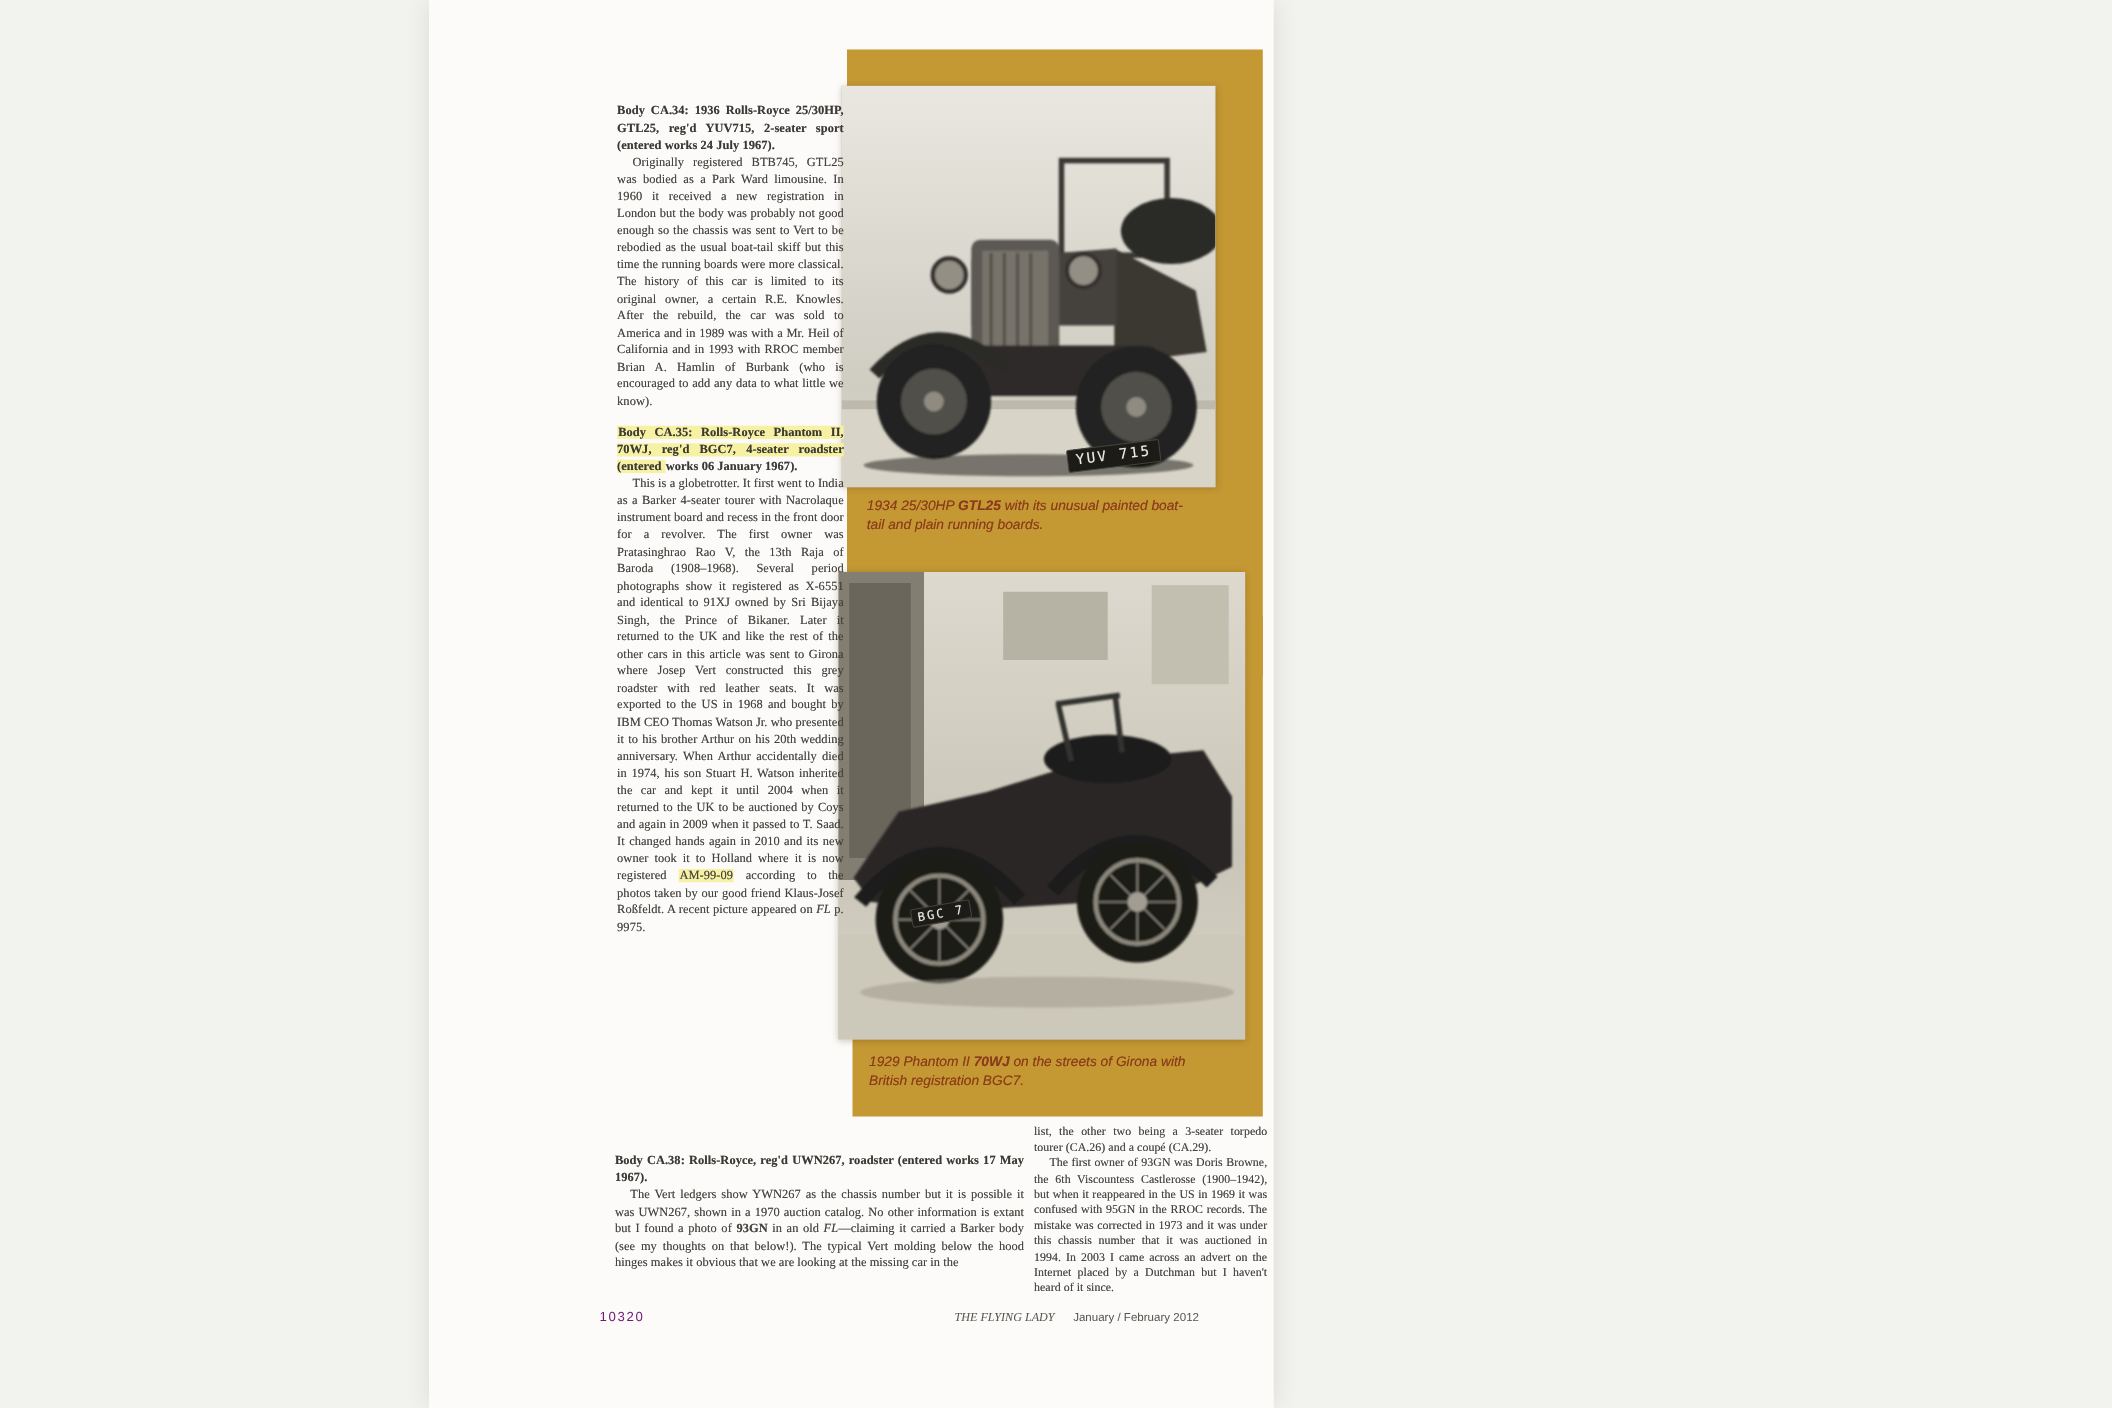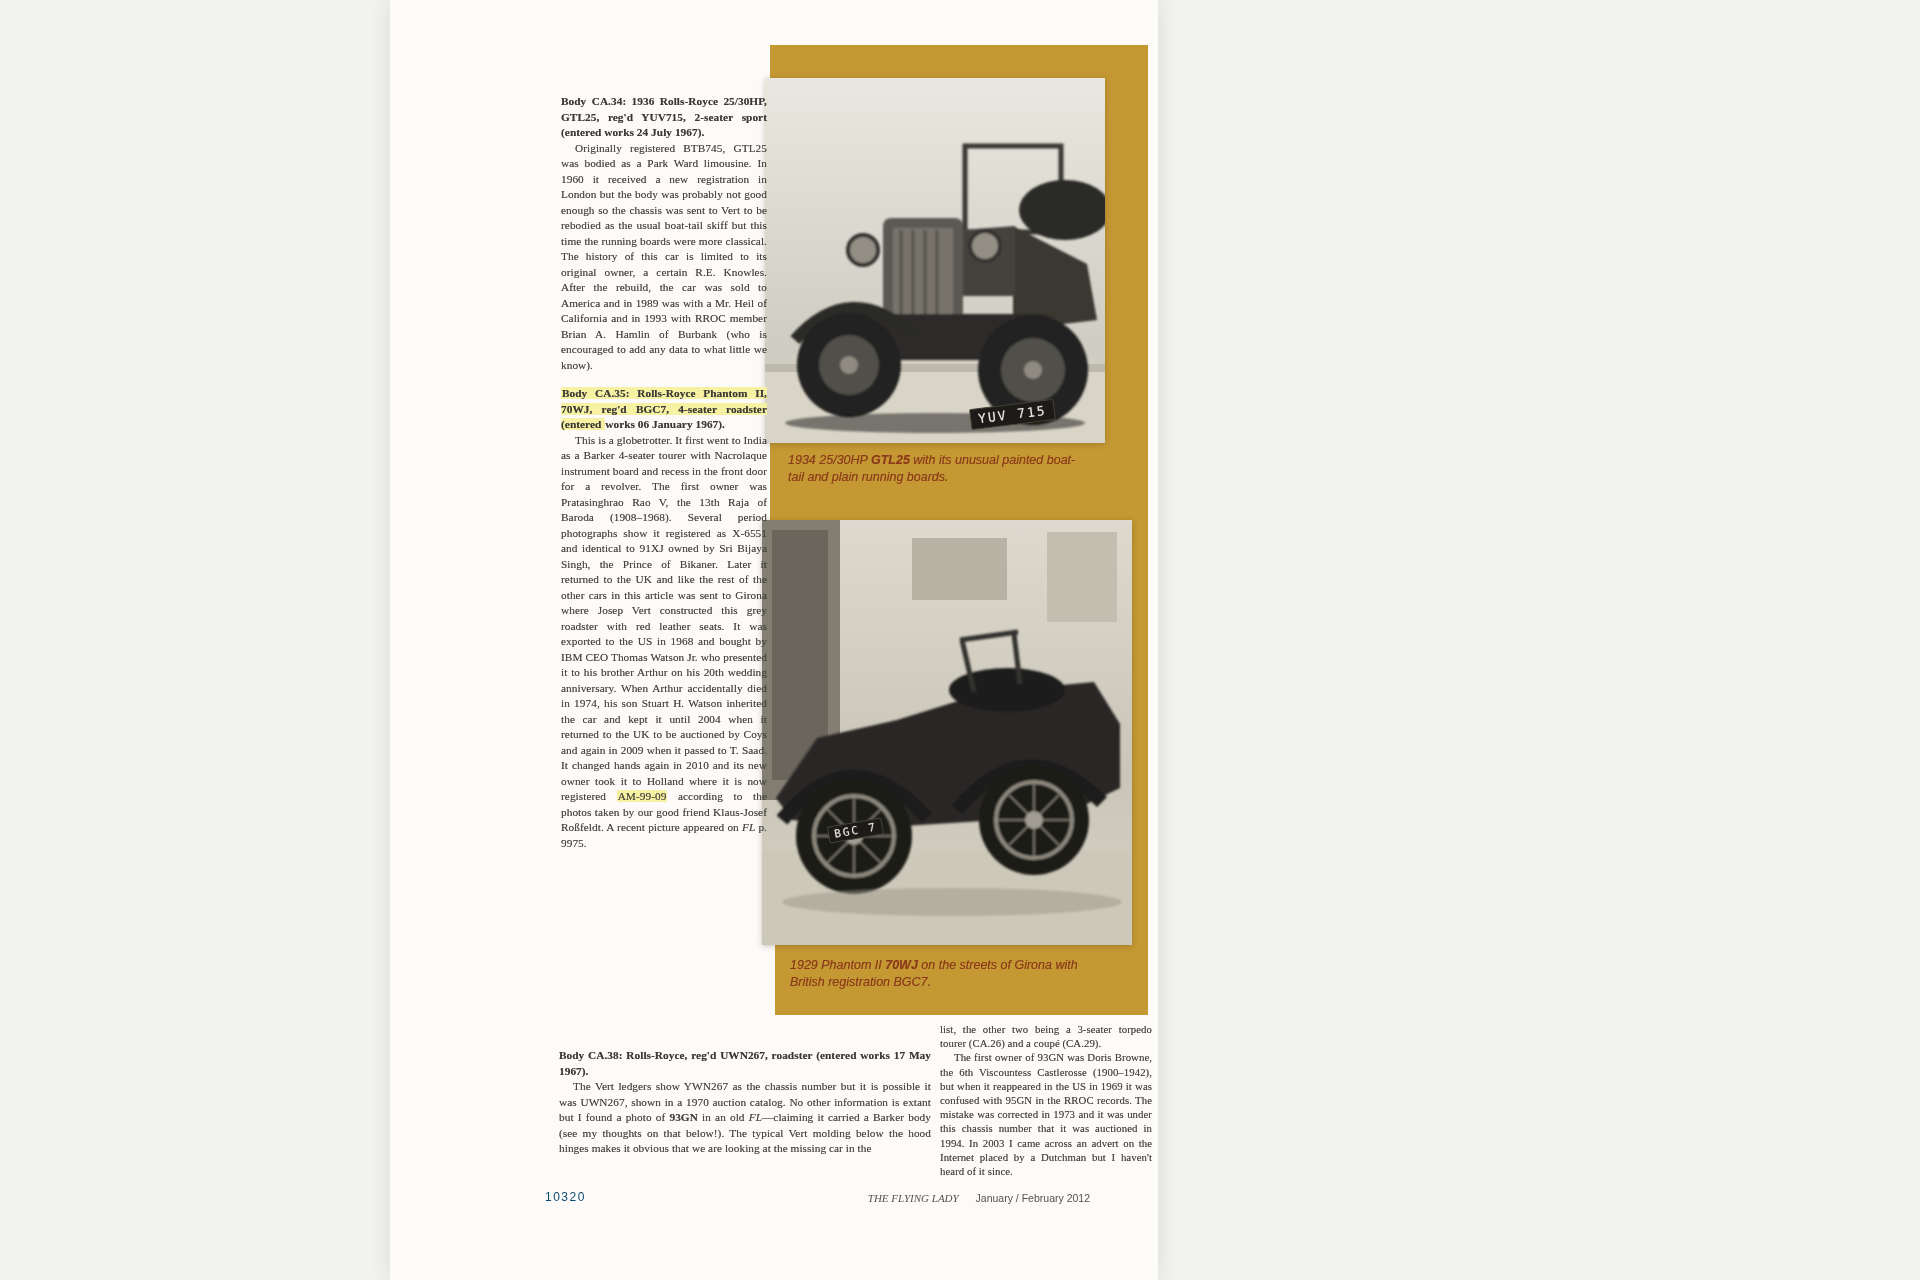--- a/index.html
+++ b/index.html
@@ -60,21 +60,21 @@
   .heading{font-weight:bold;color:#3b3936;}
   .h-gap{margin-top:13px;}
   .indent{text-indent:14px;}
   .hl{background:var(--highlight);padding:0 1px;}
   .ital{font-style:italic;}
   .bold{font-weight:bold;}
 
   
   .footer-left{
     left:155px;top:1190px;font-family:"Liberation Sans",sans-serif;
-    font-size:12px;letter-spacing:1.5px;color:#0c4a6e;
+    font-size:12px;letter-spacing:1.5px;color:#701a75;
   }
   .footer-right{
     left:380px;top:1192px;width:320px;text-align:right;
     font-family:"Liberation Sans",sans-serif;font-size:10.5px;color:#55534e;
   }
   .footer-right .mag{font-style:italic;font-family:"Liberation Serif",serif;font-size:11px;margin-top:25px;}
   .footer-right .issue{margin-left:14px;}
 </style>
 </head>
 <body>

